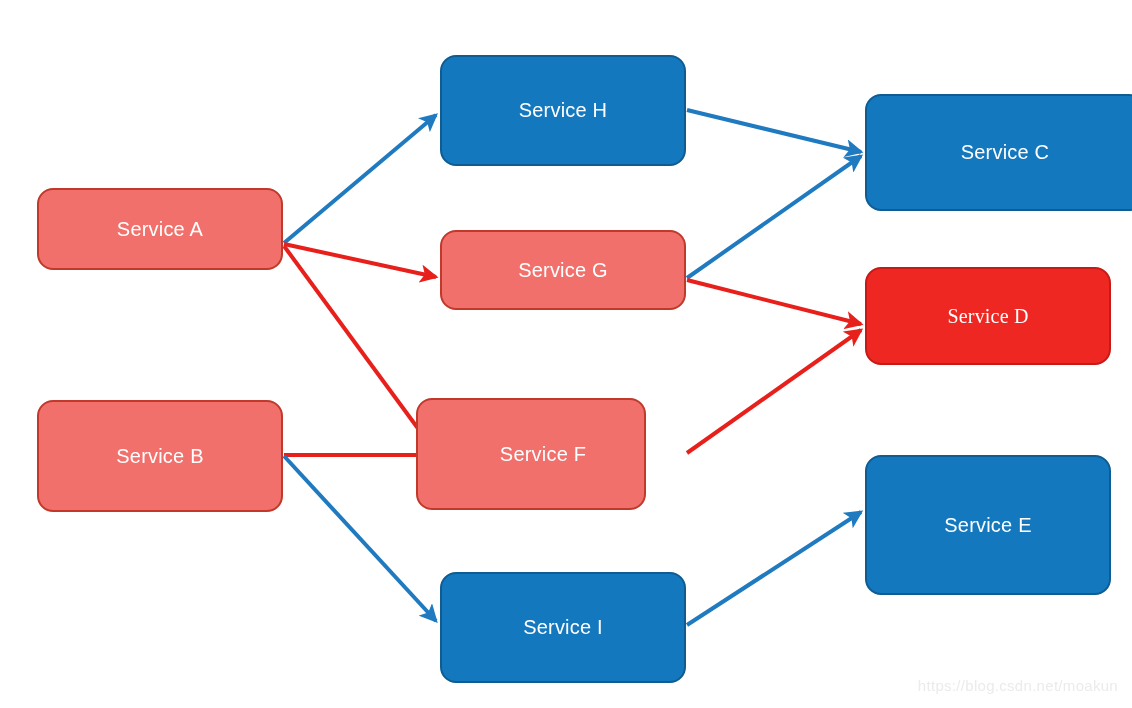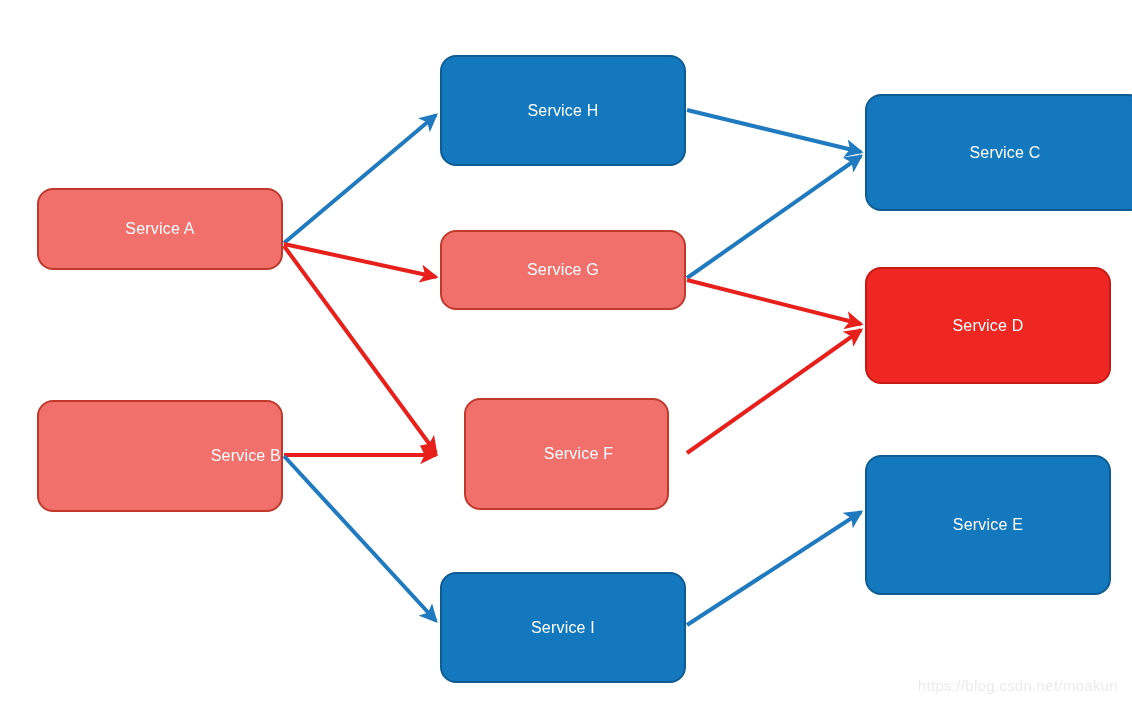--- a/index.html
+++ b/index.html
@@ -26,21 +26,21 @@
     pointer-events: none;
   }
   .node {
     position: absolute;
     box-sizing: border-box;
     border-radius: 16px;
     display: flex;
     align-items: center;
     justify-content: center;
     color: #ffffff;
-    font-size: 16px;
+    font-size: 20px;
     font-weight: 400;
     letter-spacing: 0.2px;
     white-space: nowrap;
     z-index: 2;
   }
   .node.salmon {
     background: #F1706B;
     border: 2px solid #C0392B;
   }
   .node.blue {
@@ -90,39 +90,39 @@
         <line x1="687" y1="280" x2="861" y2="324" stroke="#E8201C" stroke-width="4" stroke-linecap="butt" marker-end="url(#arrow-red)"></line>
         <line x1="687" y1="453" x2="861" y2="330" stroke="#E8201C" stroke-width="4" stroke-linecap="butt" marker-end="url(#arrow-red)"></line>
         <line x1="687" y1="625" x2="861" y2="512" stroke="#1F7AC0" stroke-width="4" stroke-linecap="butt" marker-end="url(#arrow-blue)"></line>
       </g>
   </svg>
 
   <div id="nodes-layer">
       <div class="node salmon" style="left: 37px; top: 188px; width: 246px; height: 82px;">
         <span class="node-label">Service A</span>
       </div>
-      <div class="node salmon" style="left: 37px; top: 400px; width: 246px; height: 112px; justify-content: flex-end;">
+      <div class="node salmon" style="left: 37px; top: 400px; width: 246px; height: 112px;">
         <span class="node-label">Service B</span>
       </div>
       <div class="node blue" style="left: 440px; top: 55px; width: 246px; height: 111px;">
         <span class="node-label">Service H</span>
       </div>
       <div class="node salmon" style="left: 440px; top: 230px; width: 246px; height: 80px;">
         <span class="node-label">Service G</span>
       </div>
-      <div class="node salmon" style="left: 464px; top: 398px; width: 205px; height: 112px; padding-left: 24px;">
+      <div class="node salmon" style="left: 416px; top: 398px; width: 230px; height: 112px; padding-left: 24px;">
         <span class="node-label">Service F</span>
       </div>
       <div class="node blue" style="left: 440px; top: 572px; width: 246px; height: 111px; text-align: center;">
         <span class="node-label">Service I</span>
       </div>
       <div class="node blue" style="left: 865px; top: 94px; width: 280px; height: 117px;">
         <span class="node-label">Service C</span>
       </div>
-      <div class="node red" style="left: 865px; top: 267px; width: 246px; height: 117px;">
+      <div class="node red" style="left: 865px; top: 267px; width: 246px; height: 98px; font-family: Liberation Serif, serif;">
         <span class="node-label">Service D</span>
       </div>
       <div class="node blue" style="left: 865px; top: 455px; width: 246px; height: 140px; justify-content: center;">
         <span class="node-label">Service E</span>
       </div>
     </div>
 
   <div id="watermark">https://blog.csdn.net/moakun</div>
 
 </div>

